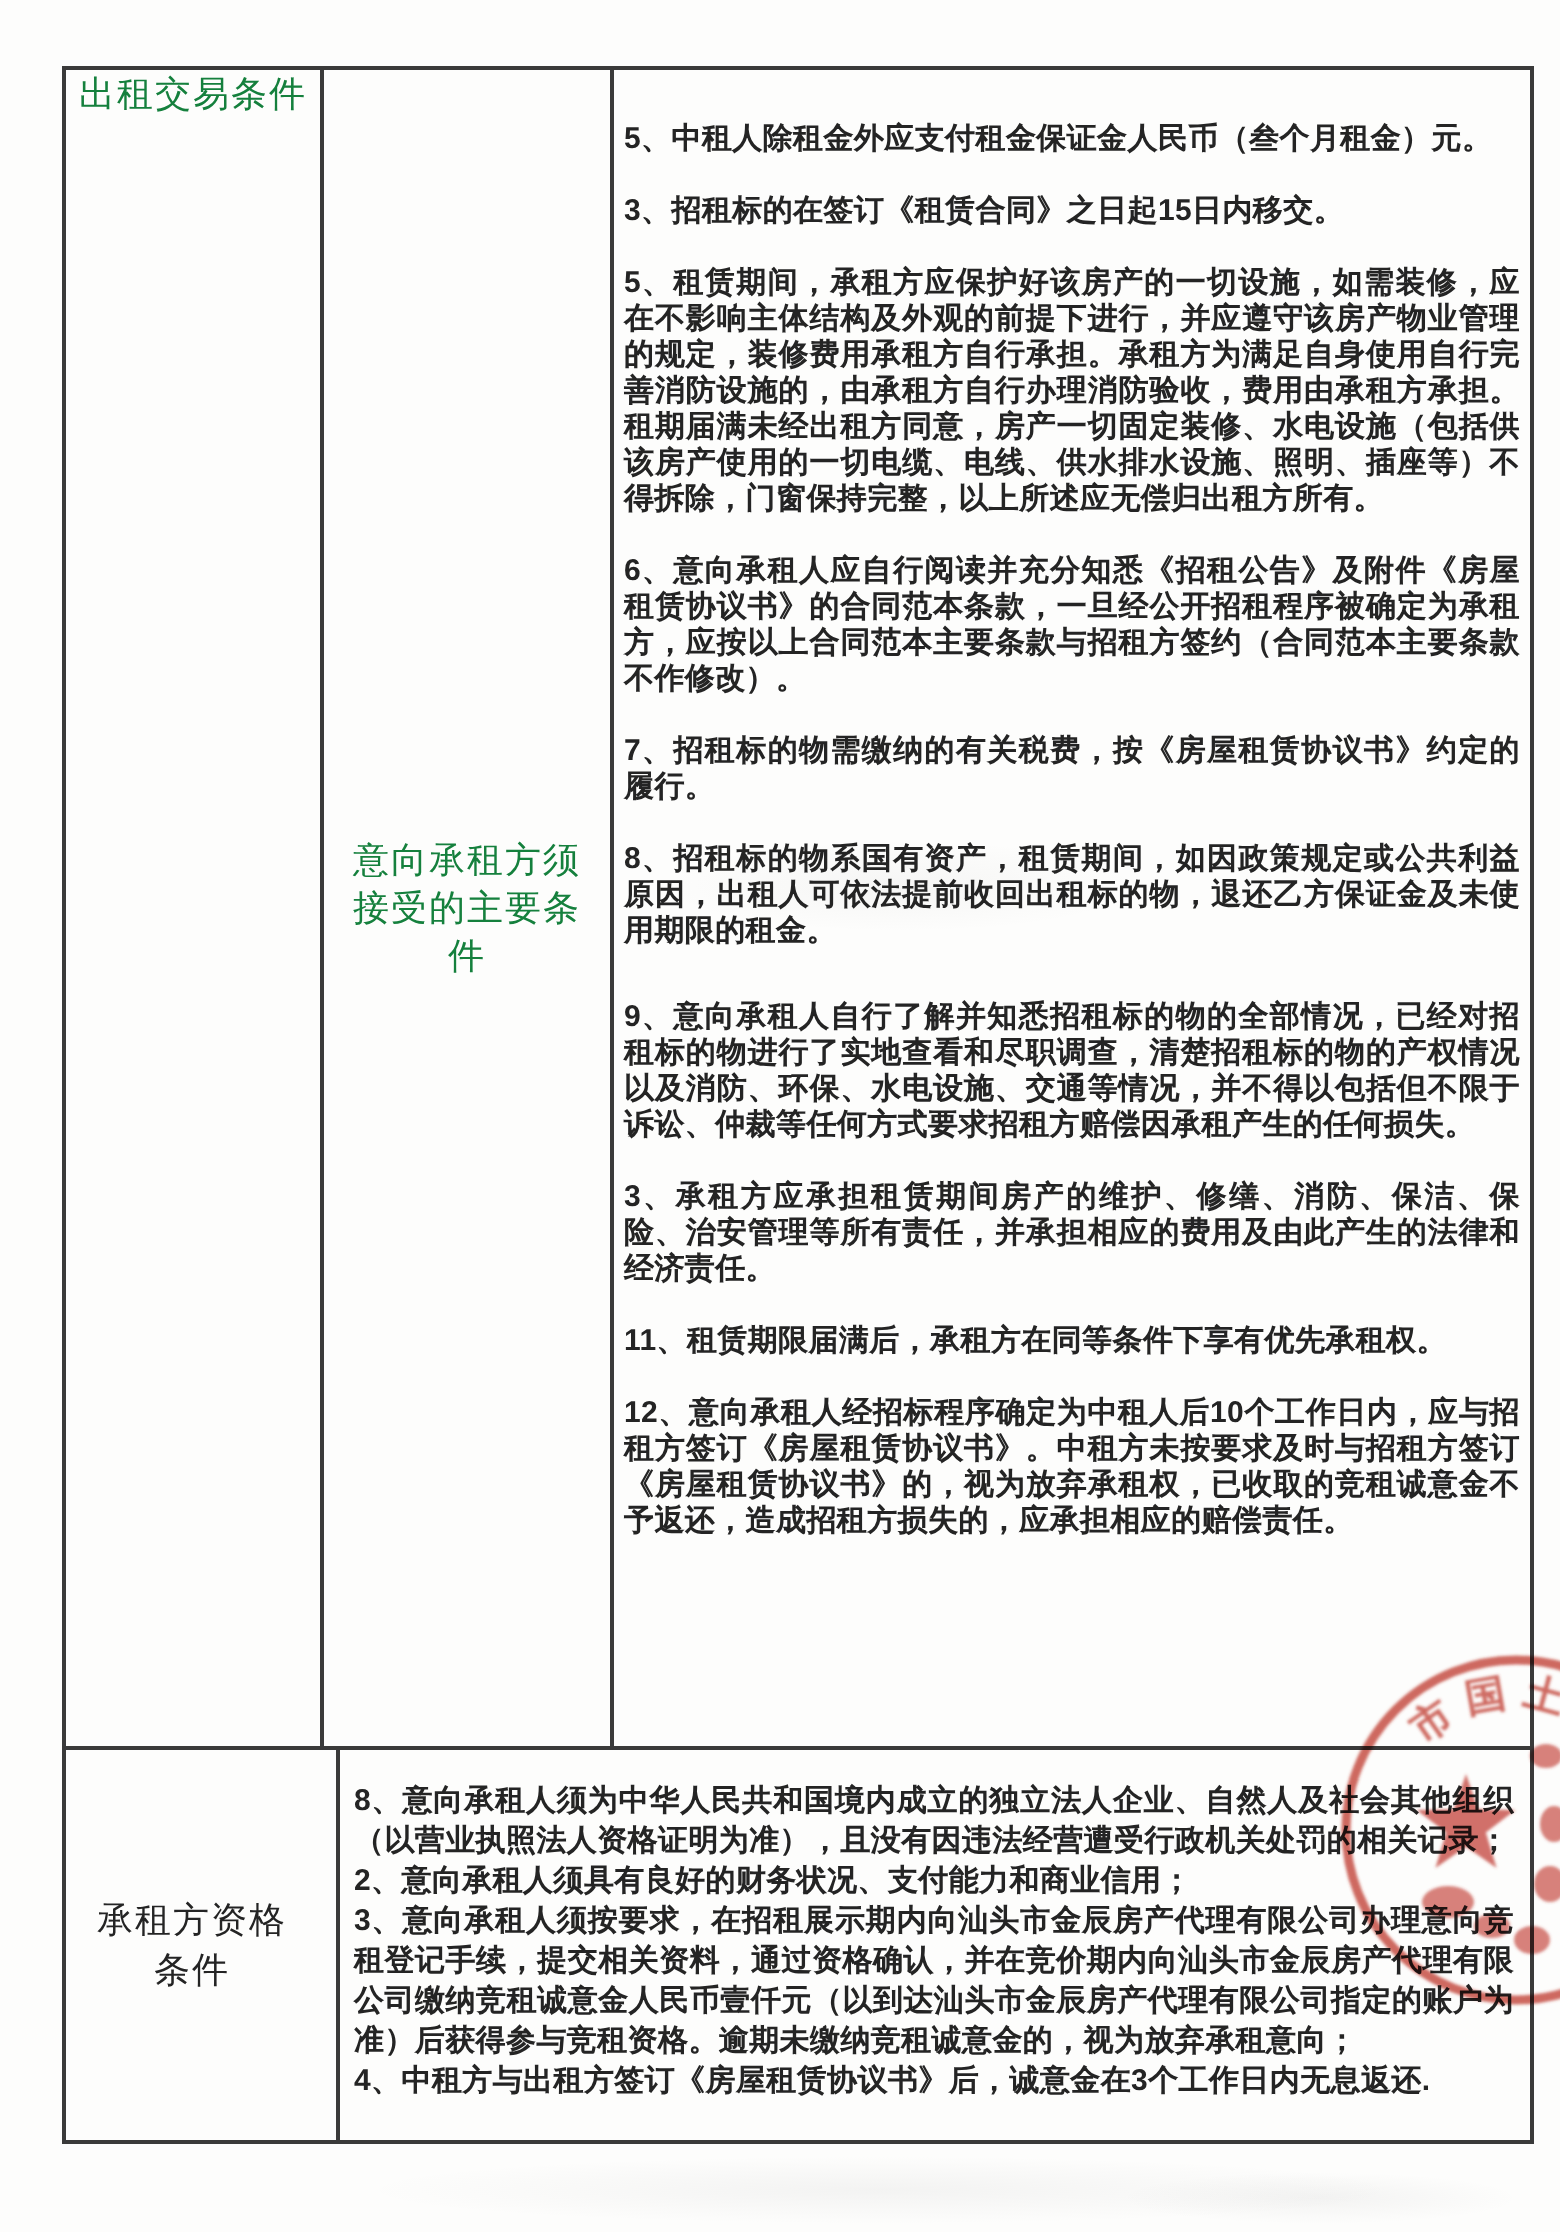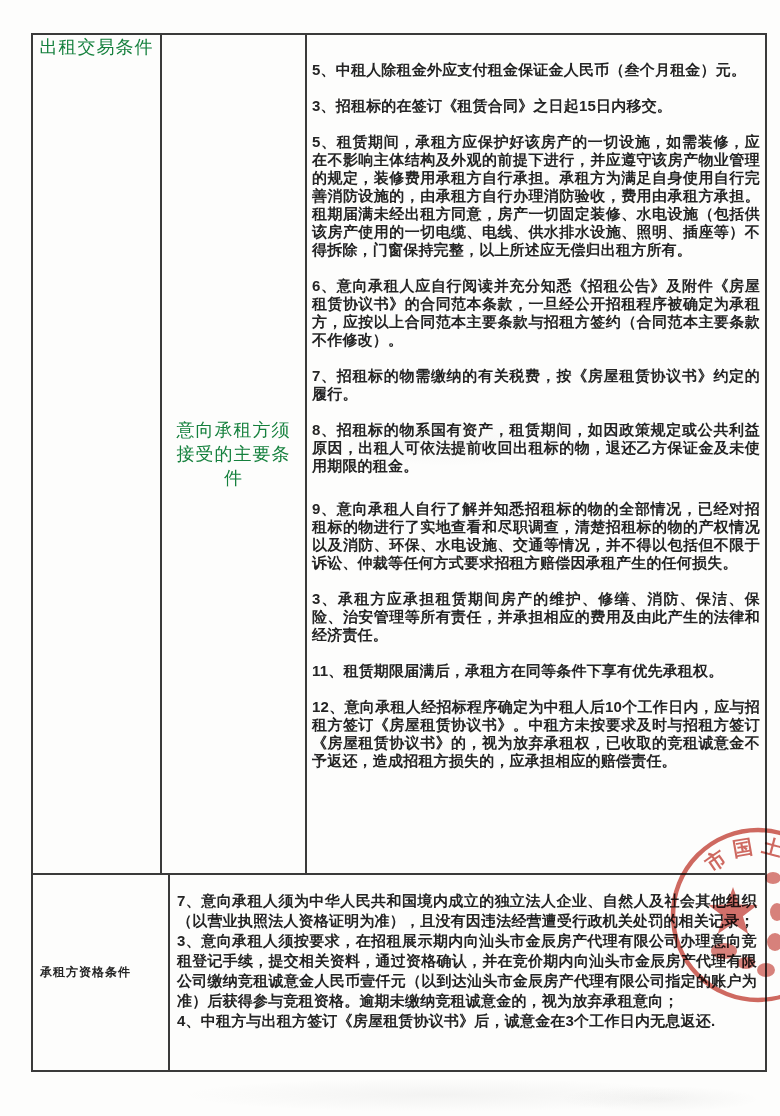--- a/index.html
+++ b/index.html
@@ -71,23 +71,23 @@
     flex:1 1 auto;
     display:flex;
   }
   .cell-qual-header {
     width:137px; flex:0 0 137px;
     border-right:2px solid #3a3a3a;
     display:flex; align-items:center;
     padding-left:7px;
   }
   .cell-qual-header span {
-    font-size:12px; font-weight:700; color:#242424;
+    font-size:18px; font-weight:400; color:#242424;
     line-height:25px; letter-spacing:1px;
-    width:112px; word-break:break-all; text-align:left;
+    width:112px; word-break:break-all; text-align:center;
   }
   .cell-qual-items {
     flex:1 1 auto;
     padding:16px 8px 0 7px;
     overflow:hidden;
   }
   .qual-item {
     font-size:15px; font-weight:600; color:#242424;
     line-height:20px; letter-spacing:0.2px;
     word-break:break-all;
@@ -135,21 +135,22 @@
           <p class="cond">12、意向承租人经招标程序确定为中租人后10个工作日内，应与招租方签订《房屋租赁协议书》。中租方未按要求及时与招租方签订《房屋租赁协议书》的，视为放弃承租权，已收取的竞租诚意金不予返还，造成招租方损失的，应承担相应的赔偿责任。</p>
         </div>
     </div>
 
     <div class="row-qualification">
       <div class="cell-qual-header">
         <span>承租方资格条件</span>
       </div>
       <div class="cell-qual-items">
 
-      <p class="qual-item">7、意向承租人须为中华人民共和国境内成立的独立法人企业、自然人及社会其他组织（以营业执照法人资格证明为准），且没有因违法经营遭受行政机关处罚的相关记录；</p>
+      <p class="qual-item">8、意向承租人须为中华人民共和国境内成立的独立法人企业、自然人及社会其他组织（以营业执照法人资格证明为准），且没有因违法经营遭受行政机关处罚的相关记录；</p>
+          <p class="qual-item">2、意向承租人须具有良好的财务状况、支付能力和商业信用；</p>
           <p class="qual-item">3、意向承租人须按要求，在招租展示期内向汕头市金辰房产代理有限公司办理意向竞租登记手续，提交相关资料，通过资格确认，并在竞价期内向汕头市金辰房产代理有限公司缴纳竞租诚意金人民币壹仟元（以到达汕头市金辰房产代理有限公司指定的账户为准）后获得参与竞租资格。逾期未缴纳竞租诚意金的，视为放弃承租意向；</p>
           <p class="qual-item">4、中租方与出租方签订《房屋租赁协议书》后，诚意金在3个工作日内无息返还.</p>
         </div>
     </div>
 
   </div>
 
   <svg class="seal" viewBox="0 0 120 200" xmlns="http://www.w3.org/2000/svg">
     <defs>
       <filter id="sealblur">

